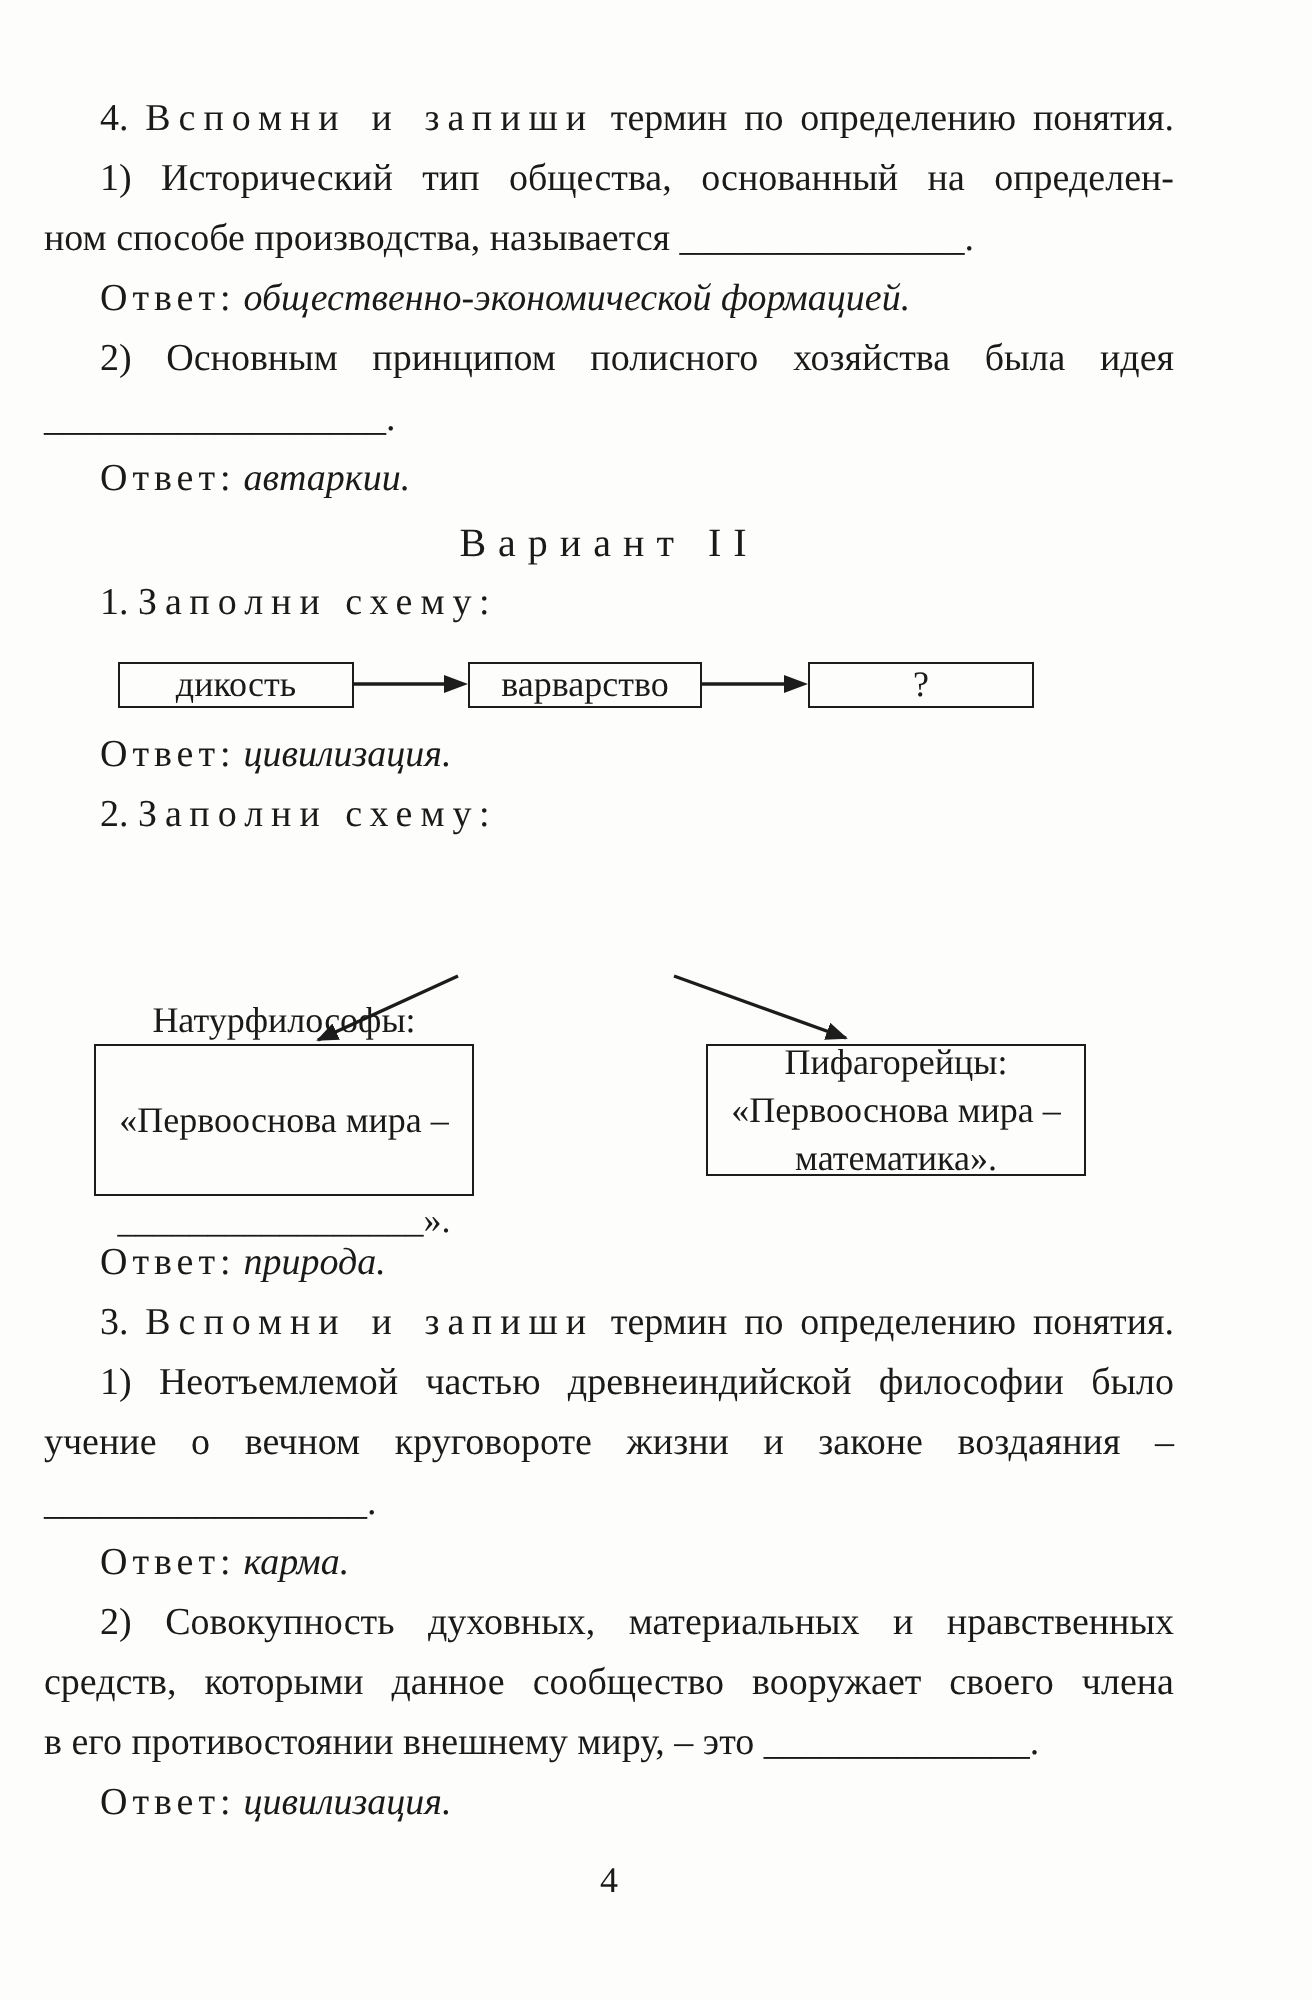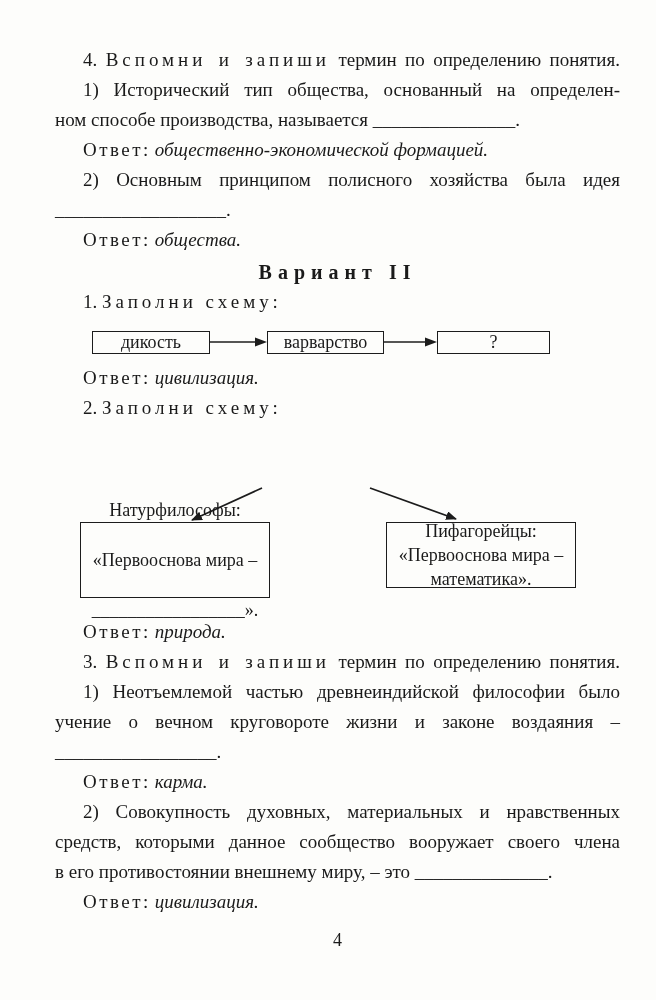--- a/index.html
+++ b/index.html
@@ -4,42 +4,42 @@
 <style>
   html,body{margin:0;padding:0;}
   body{
     width:656px;height:1000px;
     background:#fdfdfb;
     color:#1a1a1a;
     font-family:"Liberation Serif","DejaVu Serif",serif;
     overflow:hidden;
   }
   .content{
-    padding:45px 36px 0 55px;
+    padding:45px 36px 0 22px;
     width:565px;
     box-sizing:content-box;
   }
   .line{
     font-size:19px;
     line-height:30px;
     white-space:nowrap;
   }
   .wrapok{white-space:normal;}
   .stretch{
     white-space:normal;
     text-align:justify;
     text-align-last:justify;
   }
   .ind{padding-left:28px;}
   .sp{letter-spacing:0.21em;}
   .anslbl{letter-spacing:0.13em;margin-right:4px;}
   .anstext{font-style:italic;}
   .title{
     text-align:center;
-    font-weight:bold;
+    font-weight:normal;
     font-size:20px;
     line-height:30px;
     letter-spacing:0.30em;
     margin-top:2px;
   }
   
   .d1{
     display:flex;
     align-items:center;
     margin:8px 0 4px 37px;
@@ -90,21 +90,21 @@
     <span>термин по определению понятия.</span></div>
 
   <div class="line stretch ind">1) Исторический тип общества, основанный на определен-</div>
   <div class="line wrapok">ном способе производства, называется _______________.</div>
 
   <div class="line ind"><span class="anslbl">Ответ:</span><span class="anstext">общественно-экономической формацией.</span></div>
 
   <div class="line stretch ind">2) Основным принципом полисного хозяйства была идея</div>
   <div class="line blank-row">__________________.</div>
 
-  <div class="line ind"><span class="anslbl">Ответ:</span><span class="anstext">общества.</span></div>
+  <div class="line ind"><span class="anslbl">Ответ:</span><span class="anstext">автаркии.</span></div>
 
   <div class="title">Вариант II</div>
 
   <div class="line ind"><span>1.</span>
     <span class="sp">Заполни схему:</span></div>
 
   <div class="d1">
     <div class="box b1">дикость</div>
     <svg class="harrow" width="57" height="12" viewBox="0 0 57 12">
       <line x1="0" y1="6" x2="47" y2="6" stroke="#1c1c1c" stroke-width="1.7"></line>

